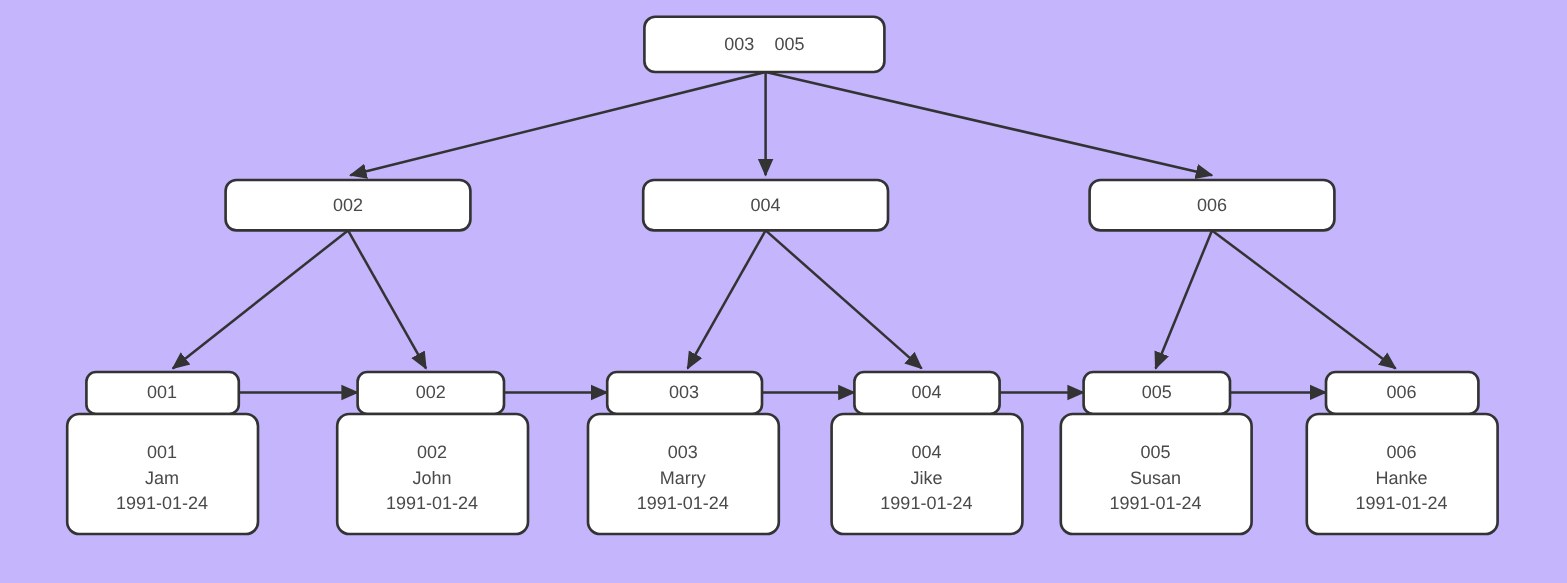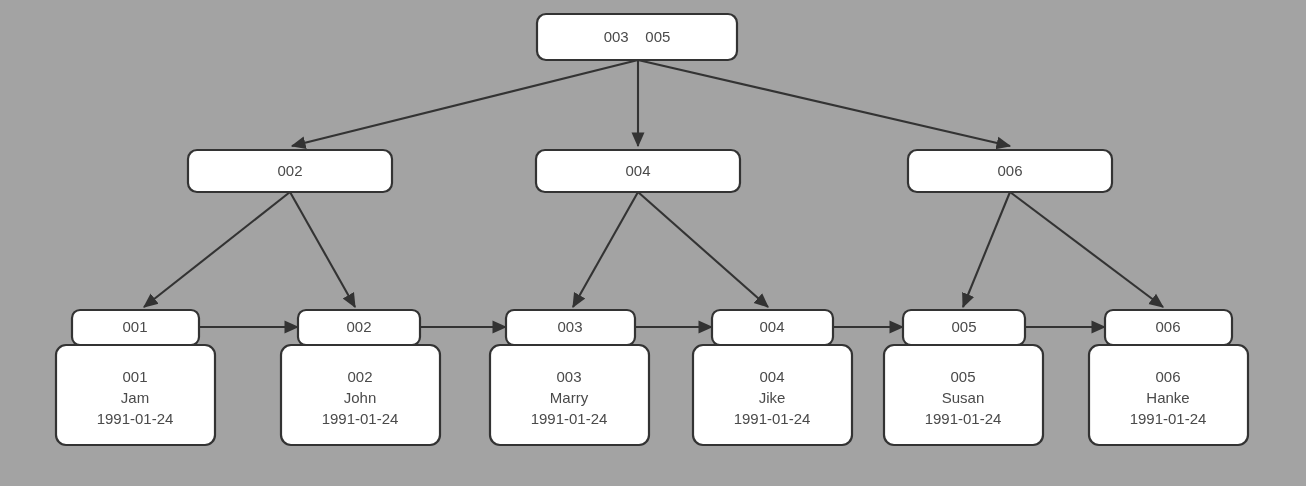--- a/index.html
+++ b/index.html
@@ -10,21 +10,21 @@
   body {
     width: 1306px;
     height: 486px;
     font-family: "Liberation Sans", sans-serif;
     overflow: hidden;
   }
   #diagram-root {
     position: relative;
     width: 1306px;
     height: 486px;
-    background: #a3a3a3;
+    background: #c4b5fd;
   }
   svg.tree-canvas {
     position: absolute;
     top: 0;
     left: 0;
     width: 1306px;
     height: 486px;
     display: block;
   }
   .node-rect {

